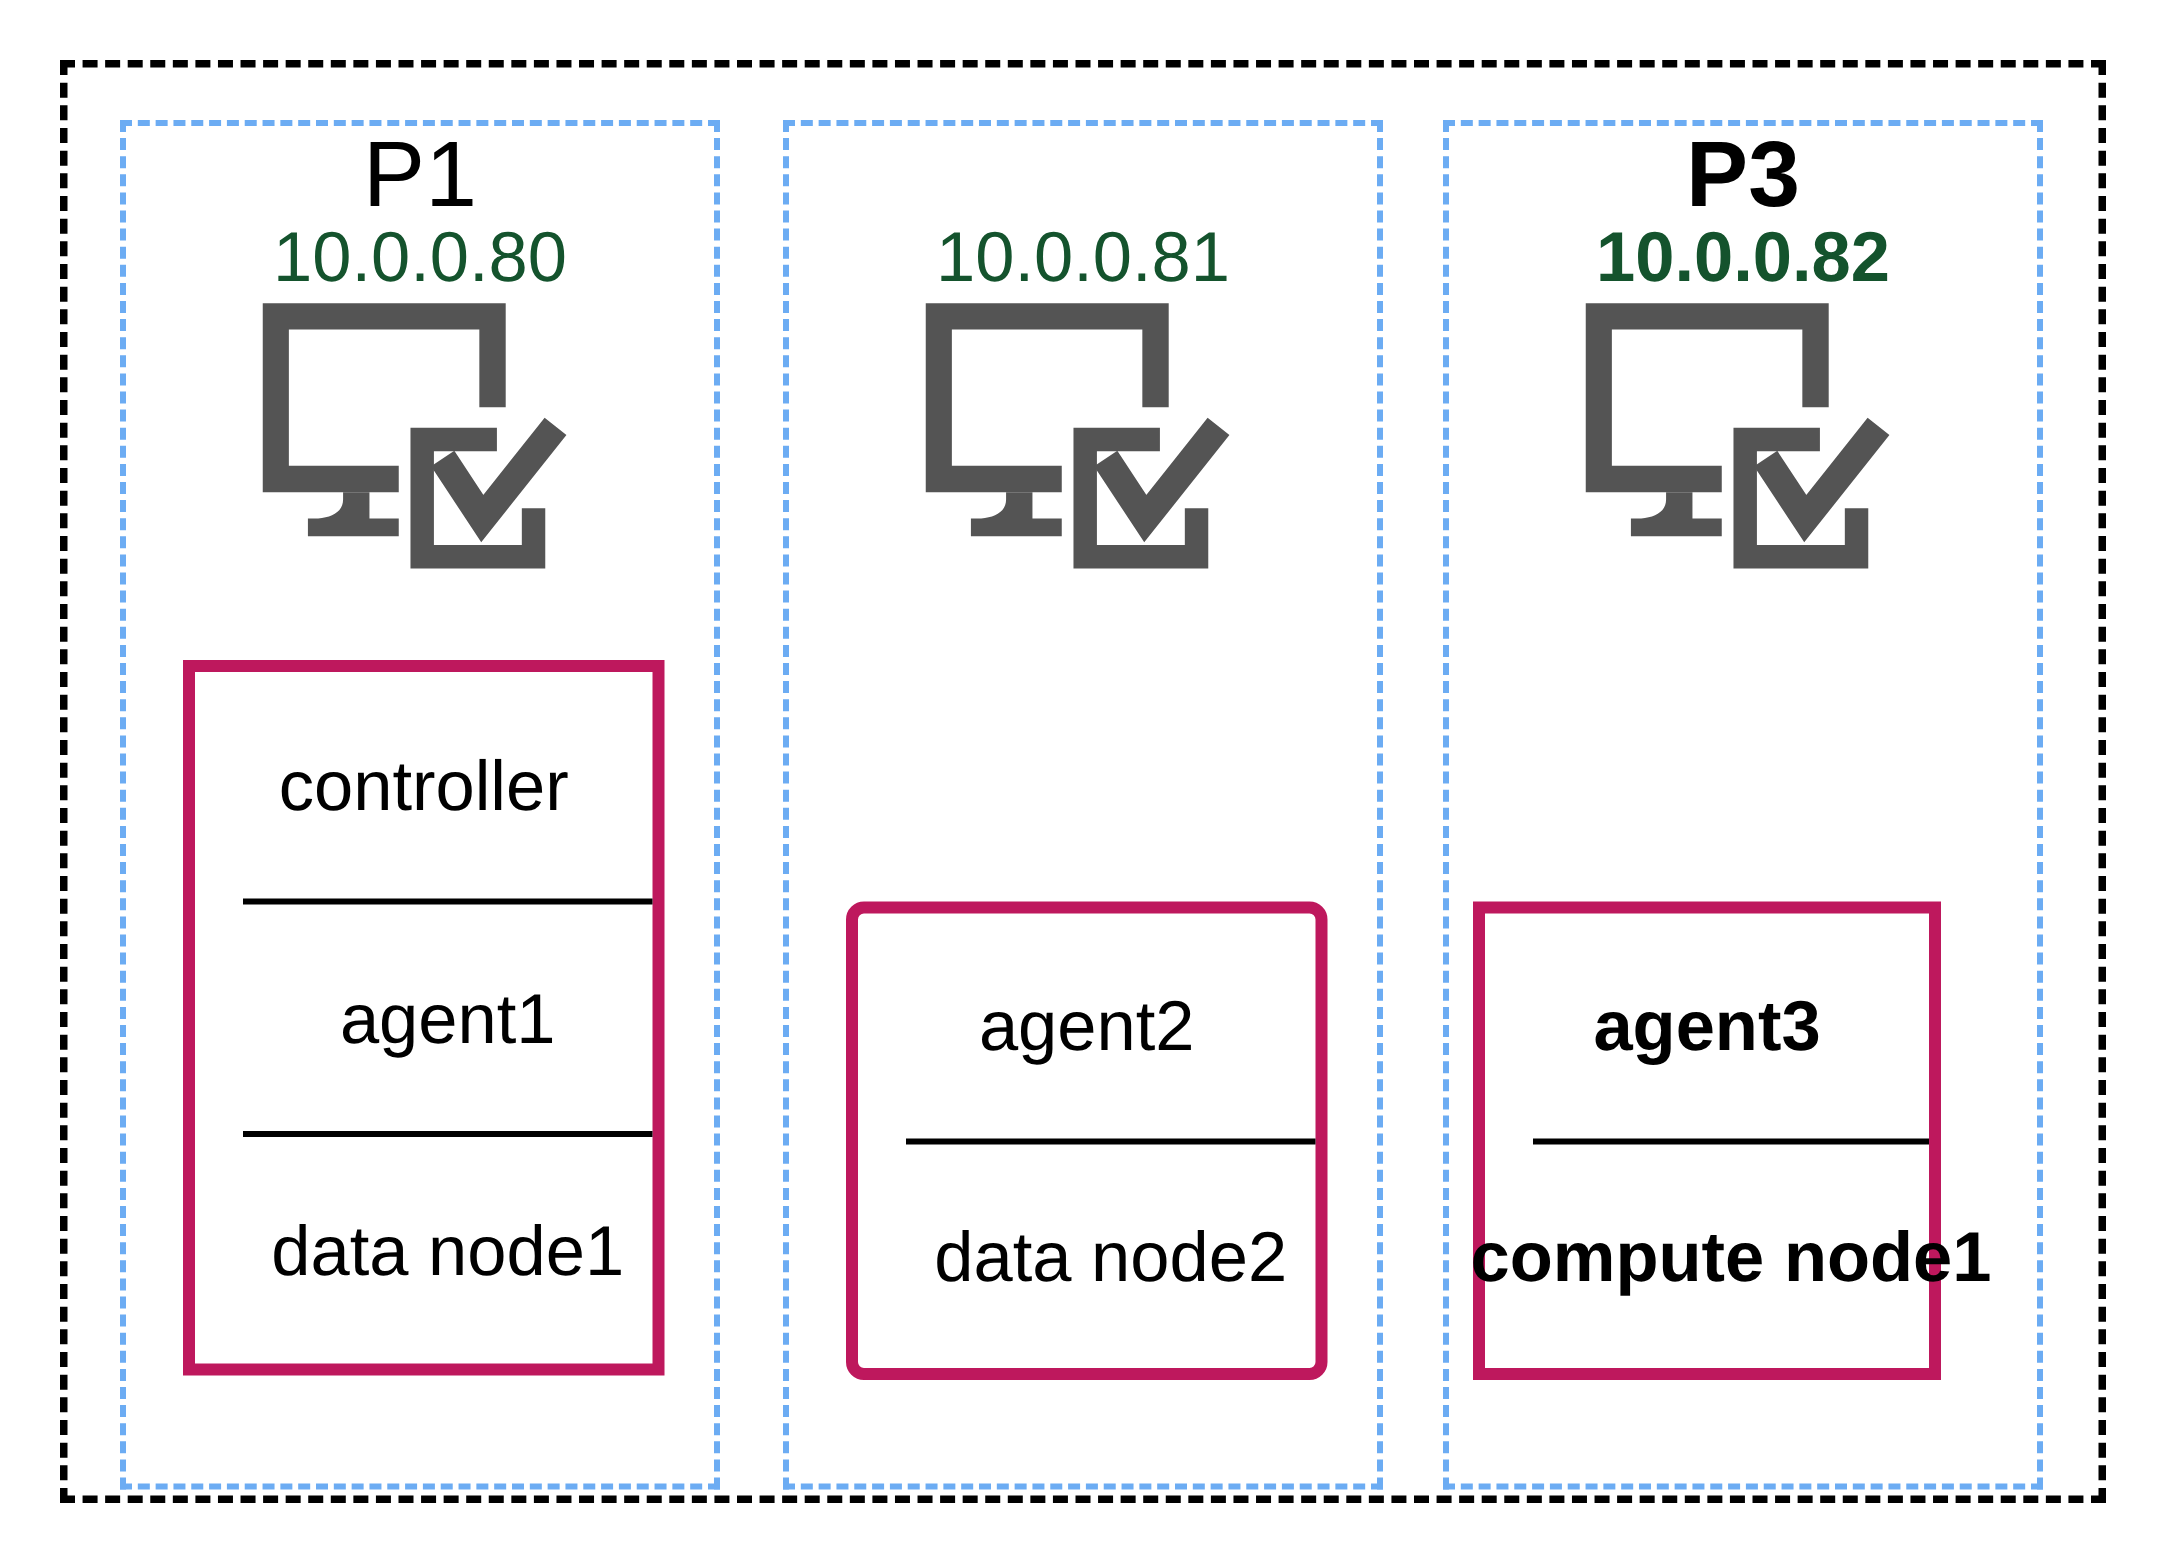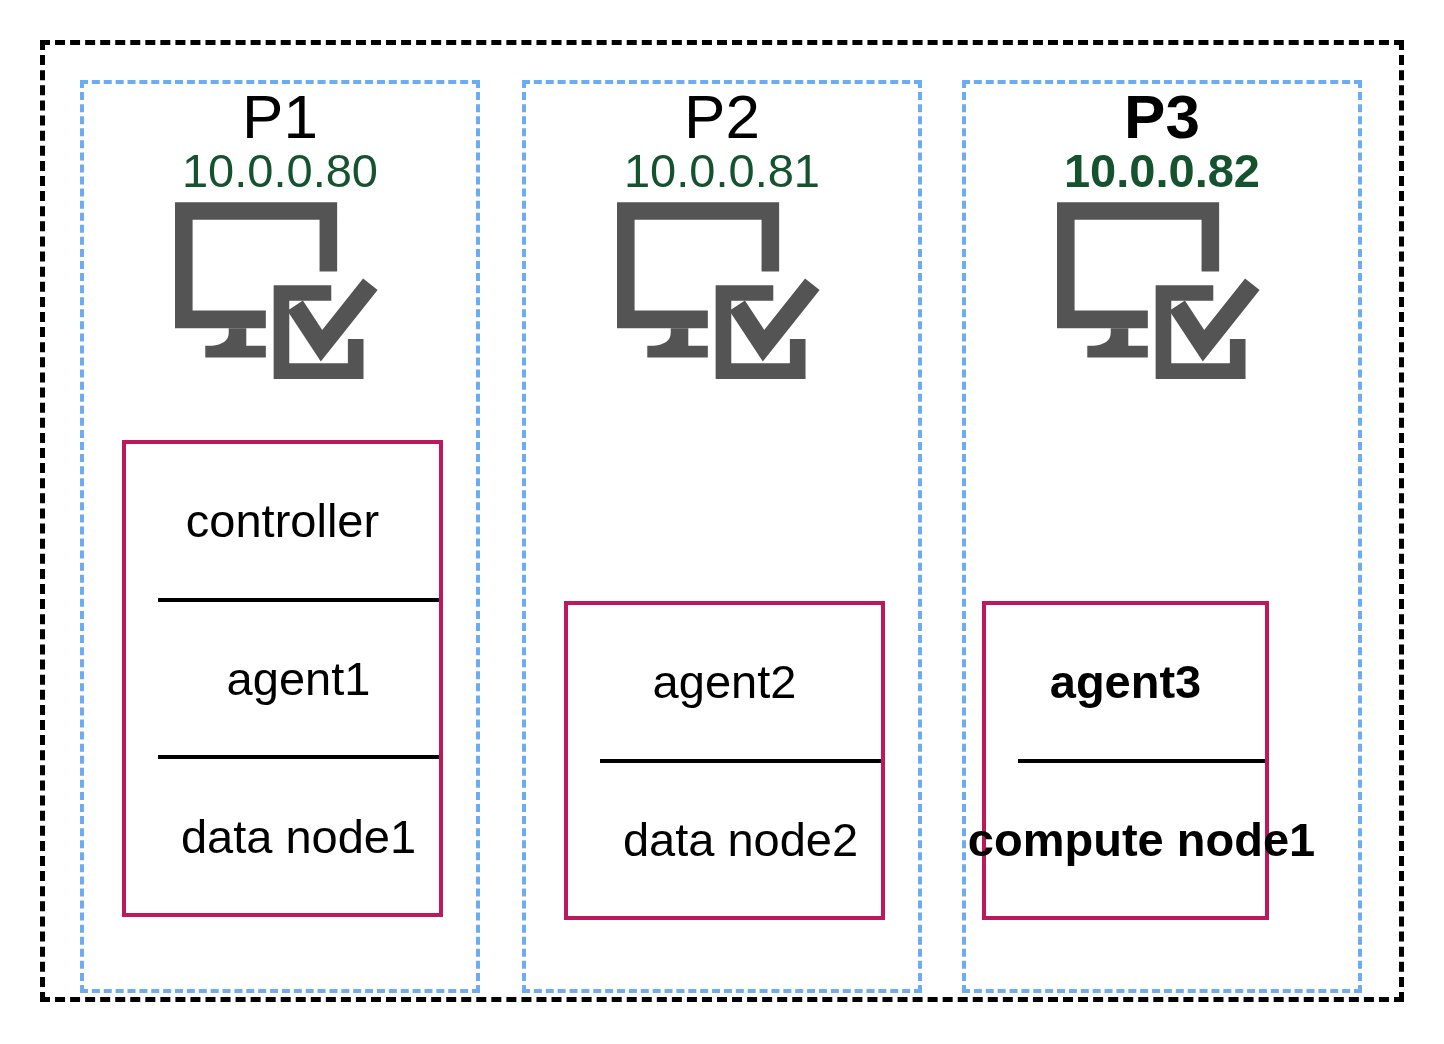--- a/index.html
+++ b/index.html
@@ -65,28 +65,28 @@
 
   .host-icon {
     position: absolute;
     top: 118px;
     left: 50%;
     transform: translateX(-50%);
   }
 
   .service-stack {
     position: absolute;
-    border: 4px solid #be185d;
+    border: 8px solid #be185d;
     background: #ffffff;
     display: flex;
     flex-direction: column;
   }
   .stack-p1 { left: 38px; top: 356px; width: 321px; height: 477px; }
-  .stack-p2 { left: 38px; top: 517px; width: 321px; height: 319px; }
-  .stack-p3 { left: 16px; top: 517px; width: 287px; height: 319px; }
+  .stack-p2 { left: 38px; top: 517px; width: 321px; height: 319px; border-radius: 12px; }
+  .stack-p3 { left: 16px; top: 517px; width: 312px; height: 319px; }
 
   .service {
     flex: 1;
     display: flex;
     align-items: center;
     justify-content: center;
     font-size: 47px;
     color: #000000;
     white-space: nowrap;
   }
@@ -113,21 +113,20 @@
       <path d="M123,106 L150,147 L200,84" fill="none" stroke="#545454" stroke-width="19"></path>
     </svg>
     <div class="service-stack stack-p1">
       <div class="service">controller</div>
       <div class="service">agent1</div>
       <div class="service">data node1</div>
     </div>
   </div>
 
   <div class="host host-p2">
-    <div class="host-name">P2</div>
     <div class="host-ip">10.0.0.81</div>
     <svg class="host-icon" width="210" height="181" viewBox="0 0 215 185" aria-hidden="true">
       <path d="M9,9 H157 V120 H9 Z" fill="none" stroke="#545454" stroke-width="18"></path>
       <rect x="93" y="71" width="122" height="114" fill="#ffffff"></rect>
       <path d="M55,129 L55,134 C55,142 48,146 38,147 L31,147 L31,159 L93,159 L93,147 L73,147 C73,142 73,136 73,129 Z" fill="#545454"></path>
       <path d="M160,93 H109 V173 H185 V140" fill="none" stroke="#545454" stroke-width="16"></path>
       <path d="M123,106 L150,147 L200,84" fill="none" stroke="#545454" stroke-width="19"></path>
     </svg>
     <div class="service-stack stack-p2">
       <div class="service">agent2</div>

